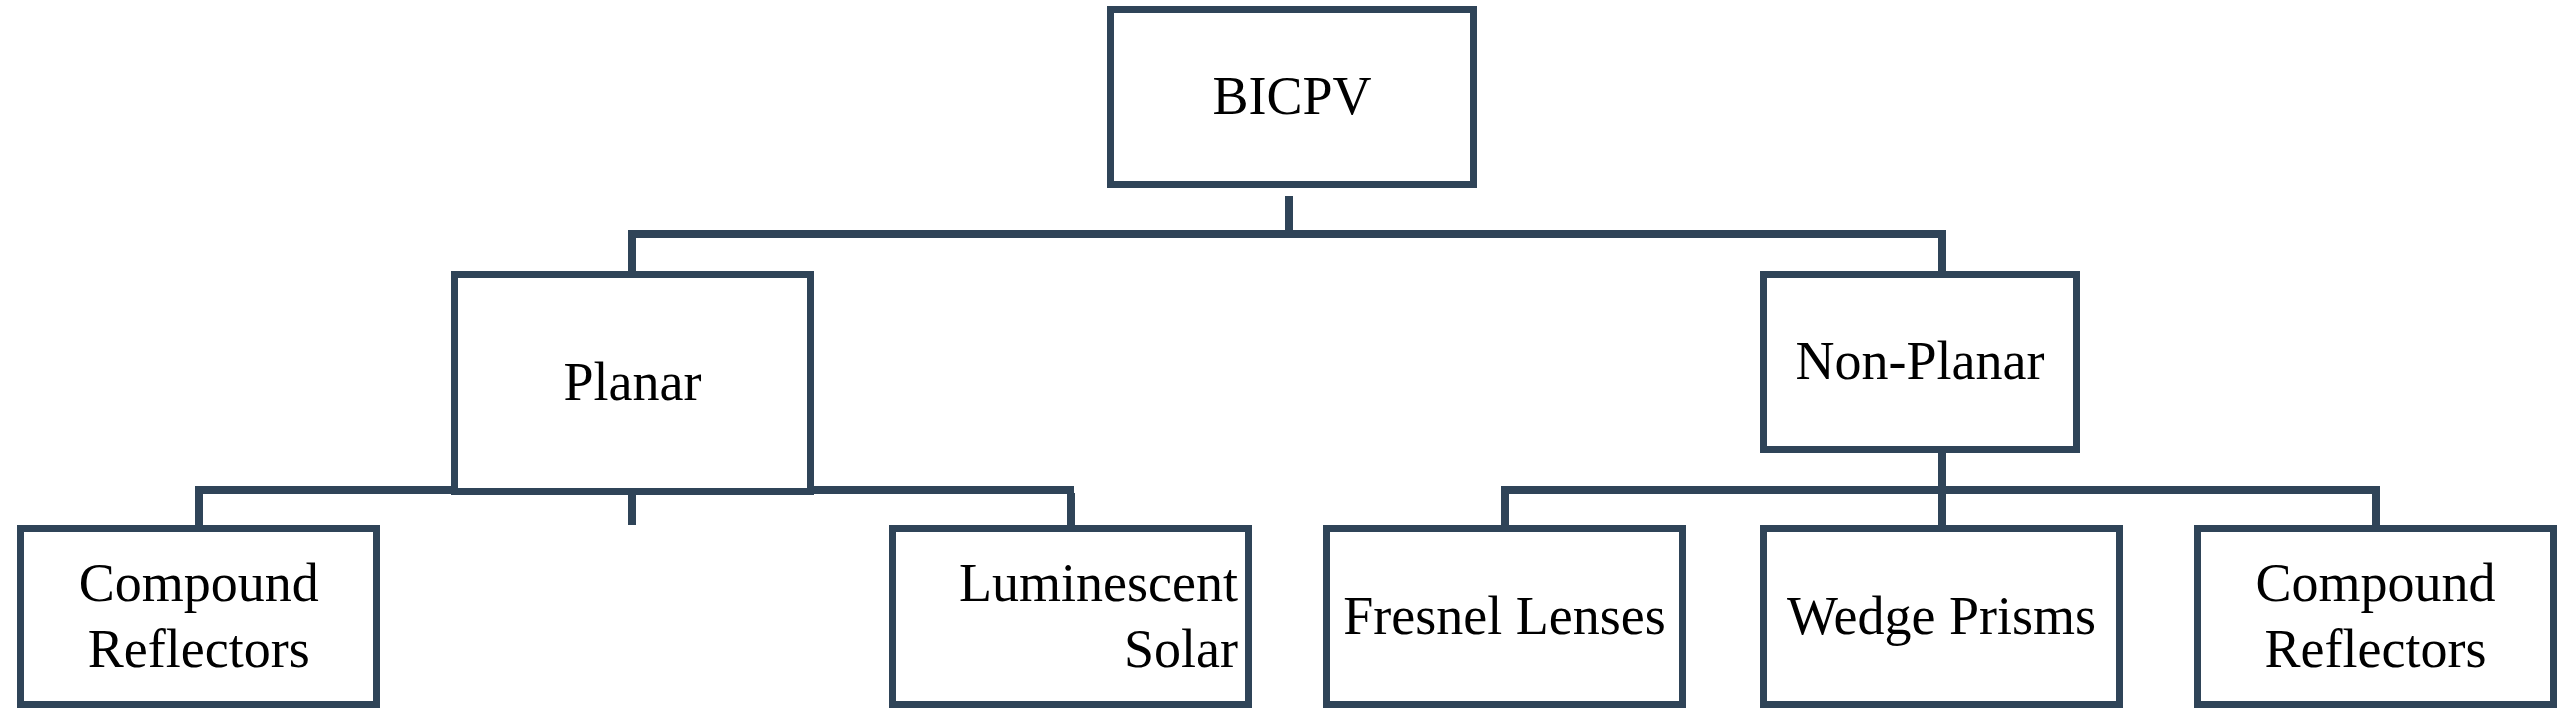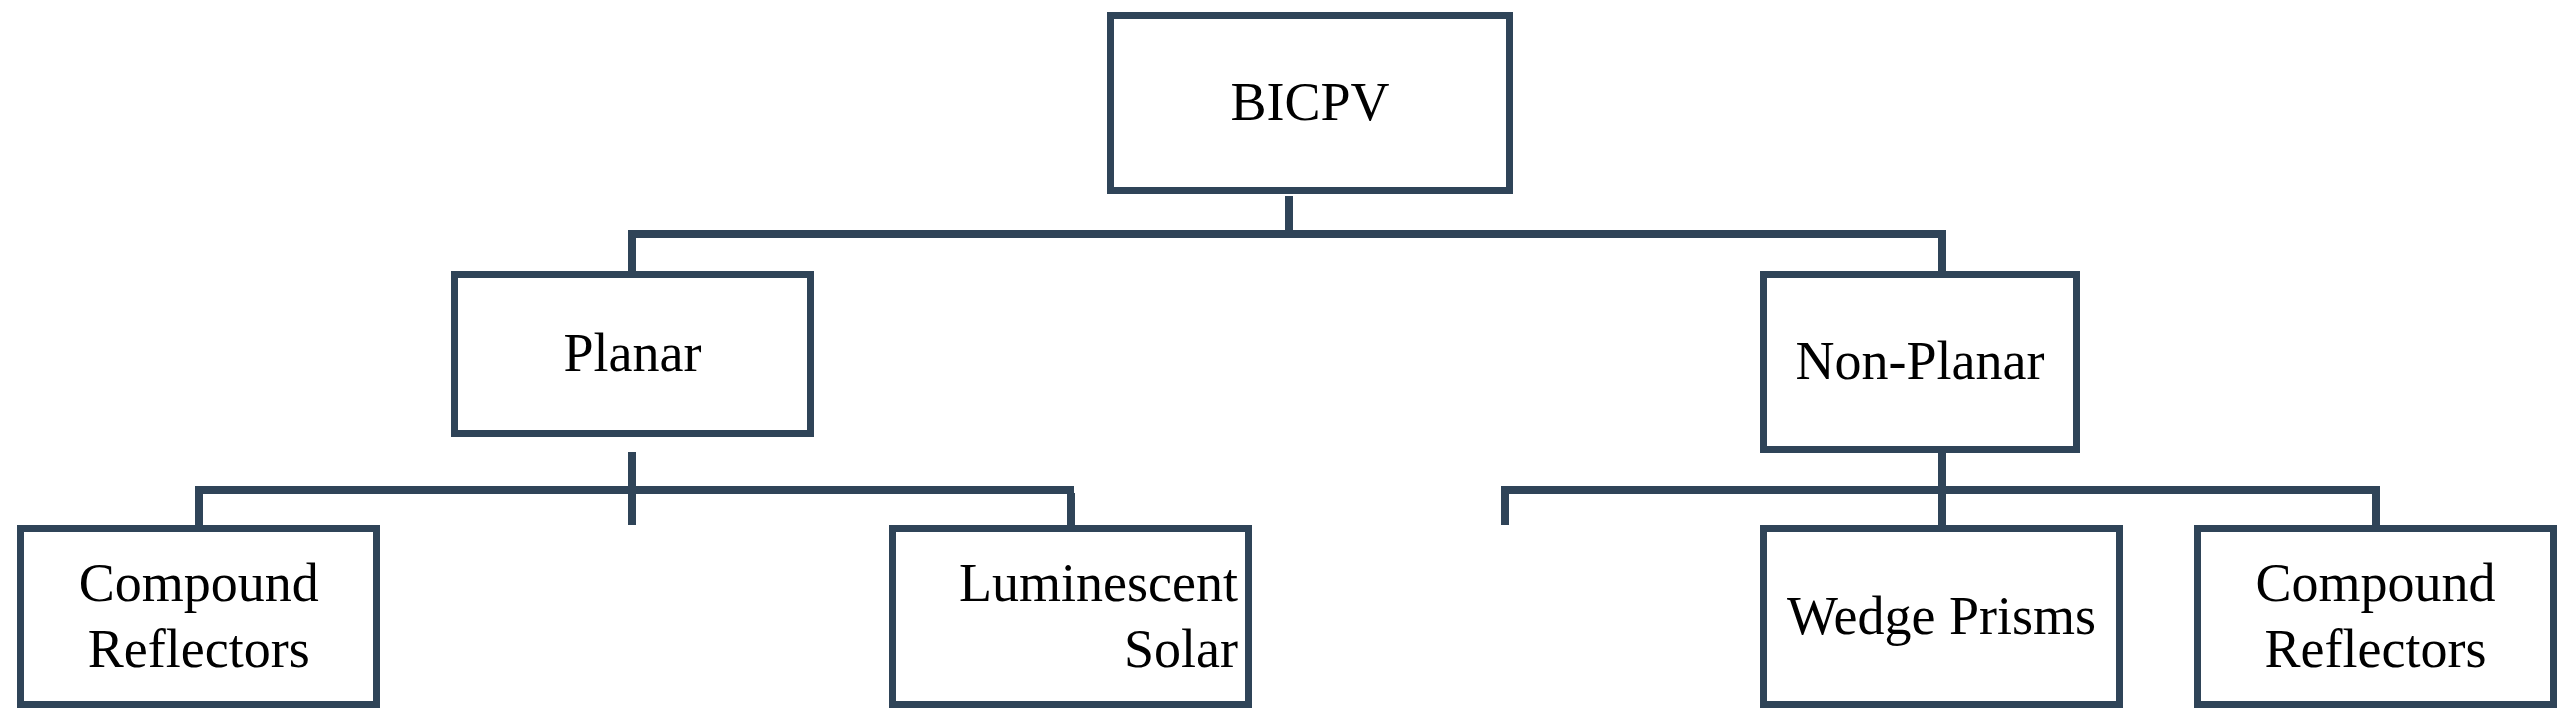--- a/index.html
+++ b/index.html
@@ -28,22 +28,22 @@
     color: var(--text);
     font-size: 54px;
     line-height: 1.22;
     padding: 0 7px;
   }
   .line {
     position: absolute;
     background: var(--line);
   }
   
-  .n-root   { left: 1107px; top: 12px;  width: 406px; height: 182px; }
-  .n-planar { left: 451px;  top: 271px; width: 363px; height: 166px; }
+  .n-root   { left: 1107px; top: 6px;  width: 370px; height: 182px; }
+  .n-planar { left: 451px;  top: 271px; width: 363px; height: 224px; }
   .n-nonplanar { left: 1760px; top: 271px; width: 320px; height: 182px; }
   .row3 { top: 525px; height: 183px; width: 363px; }
   .n-diffused    { left: 17.3px;   }
   .n-holographic { left: 451px;  }
   .n-luminescent { left: 889px; text-align: right; }
   .n-fresnel     { left: 1323px; }
   .n-wedge       { left: 1760px; align-items: center; }
   .n-compound    { left: 2194px; }
   
   .c-root-stem   { left: 1285px; top: 196px; width: 7.6px;   height: 42px; }
@@ -91,20 +91,23 @@
 
   <div class="node row3 n-diffused">
     <span>Compound Reflectors</span>
   </div>
 
 
   <div class="node row3 n-luminescent">
     <span>Luminescent Solar</span>
   </div>
 
+  <div class="node row3 n-fresnel">
+    <span>Fresnel Lenses</span>
+  </div>
 
   <div class="node row3 n-wedge">
     <span>Wedge Prisms</span>
   </div>
 
   <div class="node row3 n-compound">
     <span>Compound Reflectors</span>
   </div>
 
 </div>

